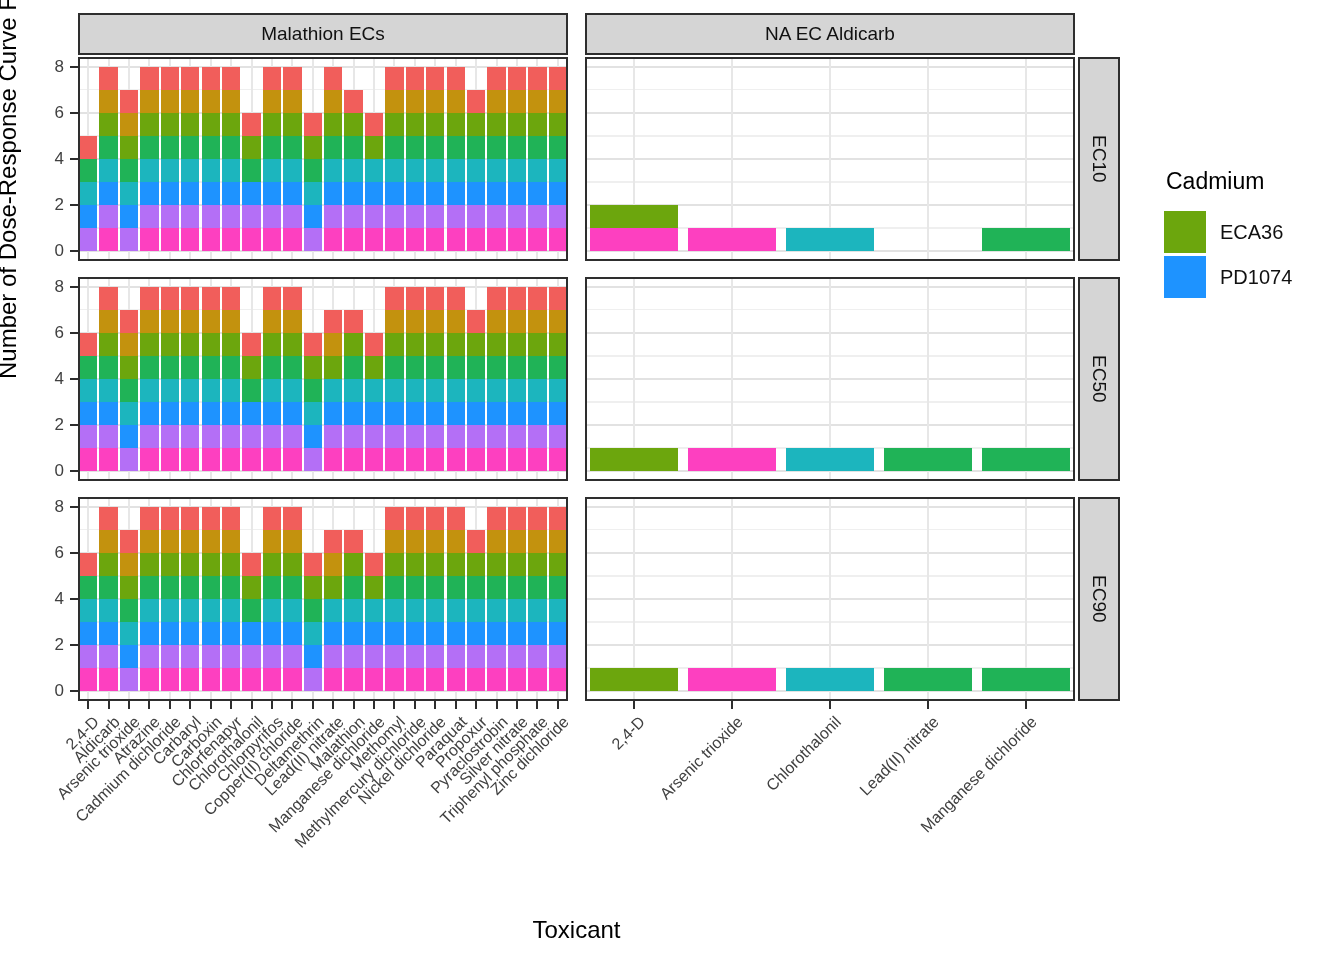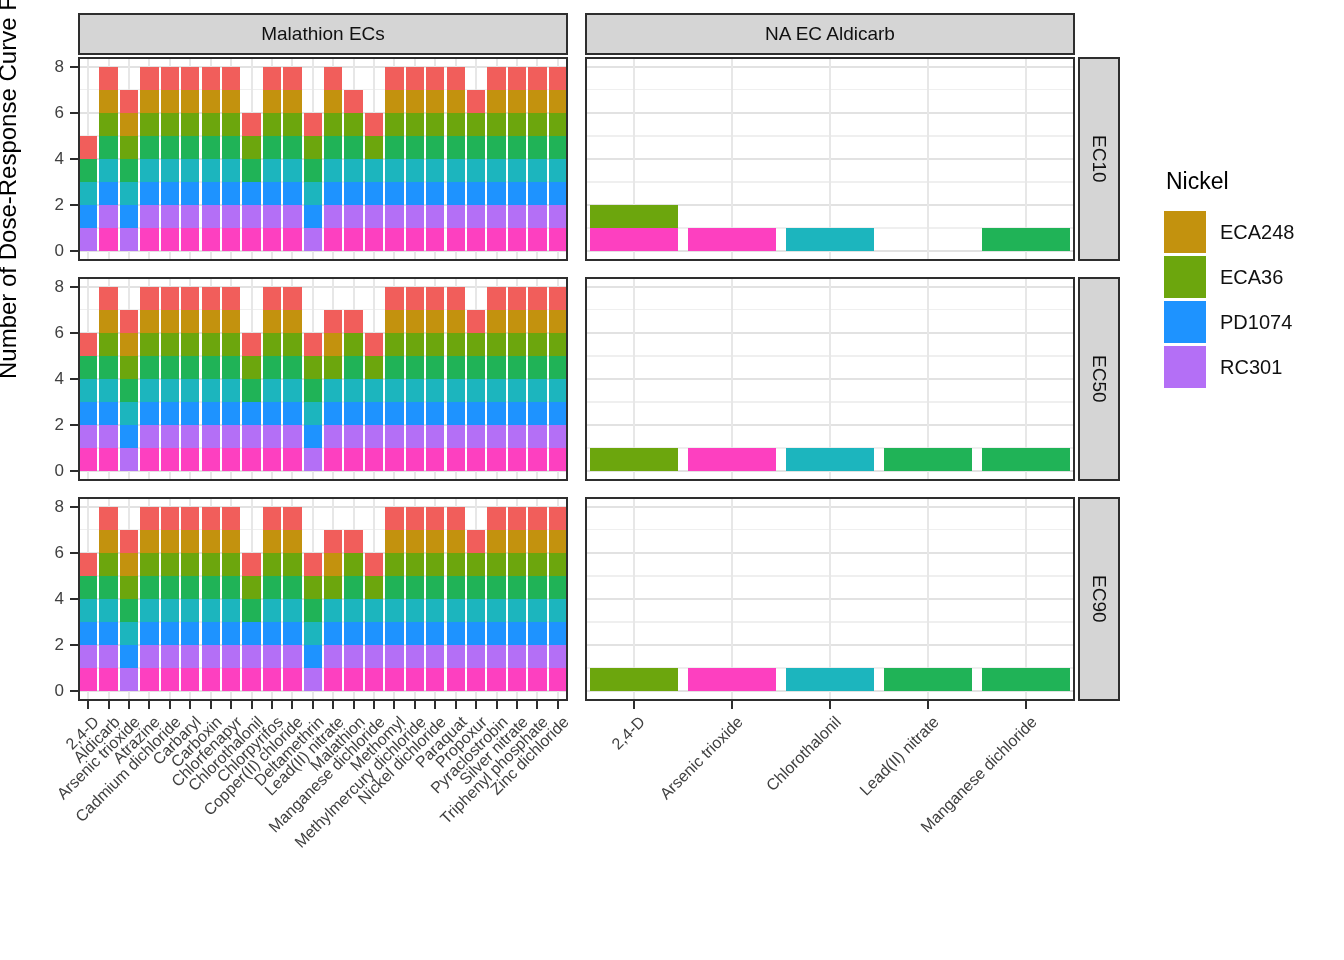--- a/index.html
+++ b/index.html
@@ -29,20 +29,21 @@
   .legend-title{font-size:23px;color:#000;margin:0 0 16px 2px;}
   .legend-item{display:flex;align-items:center;margin-bottom:3px;}
   .legend-swatch{width:42px;height:42px;flex:0 0 42px;}
   .legend-label{margin-left:14px;font-size:20px;color:#111;}
 </style>
 </head>
 <body>
 
 <div id="fig">
   <div class="y-axis-title">Number of Dose-Response Curve Fits</div>
+  <div class="x-axis-title">Toxicant</div>
   <div id="strips-top">
       <div class="strip" style="left: 78px; top: 13px; width: 490px; height: 42px;">
         <div class="strip-label">Malathion ECs</div>
       </div>
       <div class="strip" style="left: 585px; top: 13px; width: 490px; height: 42px;">
         <div class="strip-label">NA EC Aldicarb</div>
       </div>
     </div>
   <div id="strips-right">
       <div class="strip" style="left: 1078px; top: 57px; width: 42px; height: 204px;">
@@ -855,33 +856,25 @@
       <div class="xtick-mark" style="left: 731px; top: 701px;"></div>
       <div class="xtick-label" style="left: 414px; top: 713px;">Arsenic trioxide</div>
       <div class="xtick-mark" style="left: 829px; top: 701px;"></div>
       <div class="xtick-label" style="left: 512px; top: 713px;">Chlorothalonil</div>
       <div class="xtick-mark" style="left: 927px; top: 701px;"></div>
       <div class="xtick-label" style="left: 610px; top: 713px;">Lead(II) nitrate</div>
       <div class="xtick-mark" style="left: 1025px; top: 701px;"></div>
       <div class="xtick-label" style="left: 708px; top: 713px;">Manganese dichloride</div>
     </div>
   <div class="legend">
-    <div class="legend-title">Nickel</div>
+    <div class="legend-title">Cadmium</div>
     <div id="legend-items">
-        <div class="legend-item">
-          <div class="legend-swatch" style="background: rgb(195, 146, 14);"></div>
-          <div class="legend-label">ECA248</div>
-        </div>
         <div class="legend-item">
           <div class="legend-swatch" style="background: rgb(108, 166, 13);"></div>
           <div class="legend-label">ECA36</div>
         </div>
         <div class="legend-item">
           <div class="legend-swatch" style="background: rgb(30, 147, 255);"></div>
           <div class="legend-label">PD1074</div>
         </div>
-        <div class="legend-item">
-          <div class="legend-swatch" style="background: rgb(180, 111, 246);"></div>
-          <div class="legend-label">RC301</div>
-        </div>
       </div>
   </div>
 </div>
 
 </body></html>

